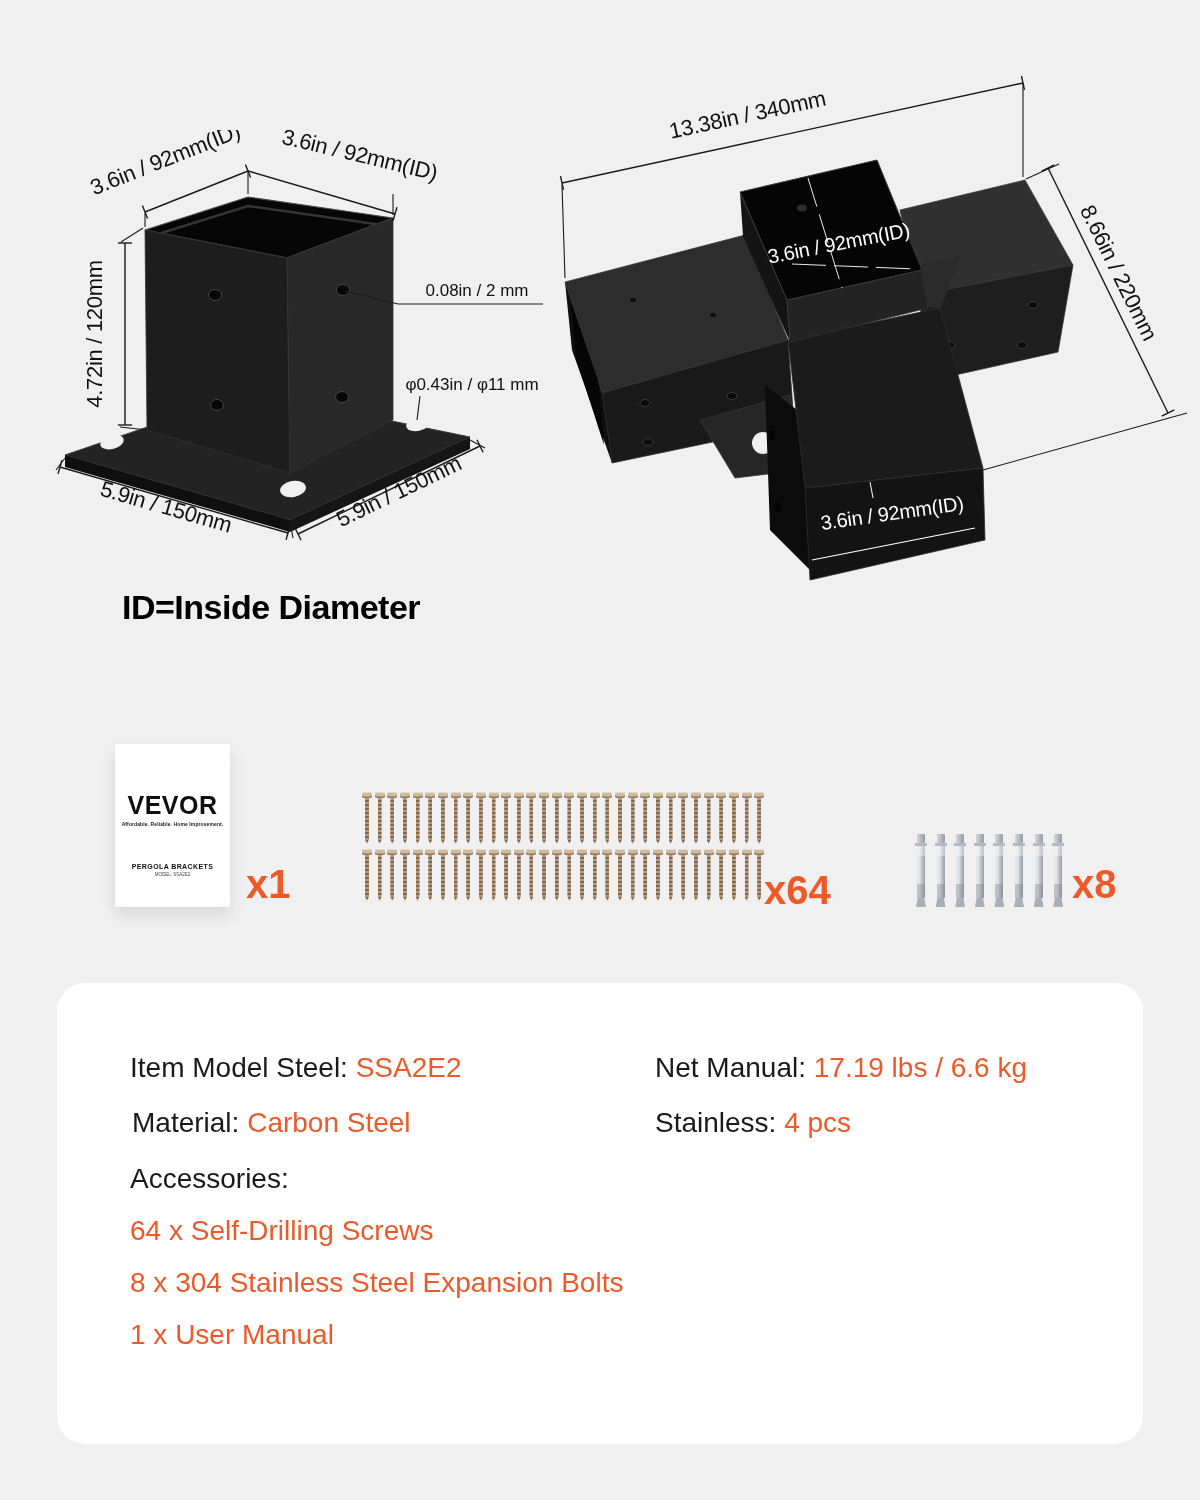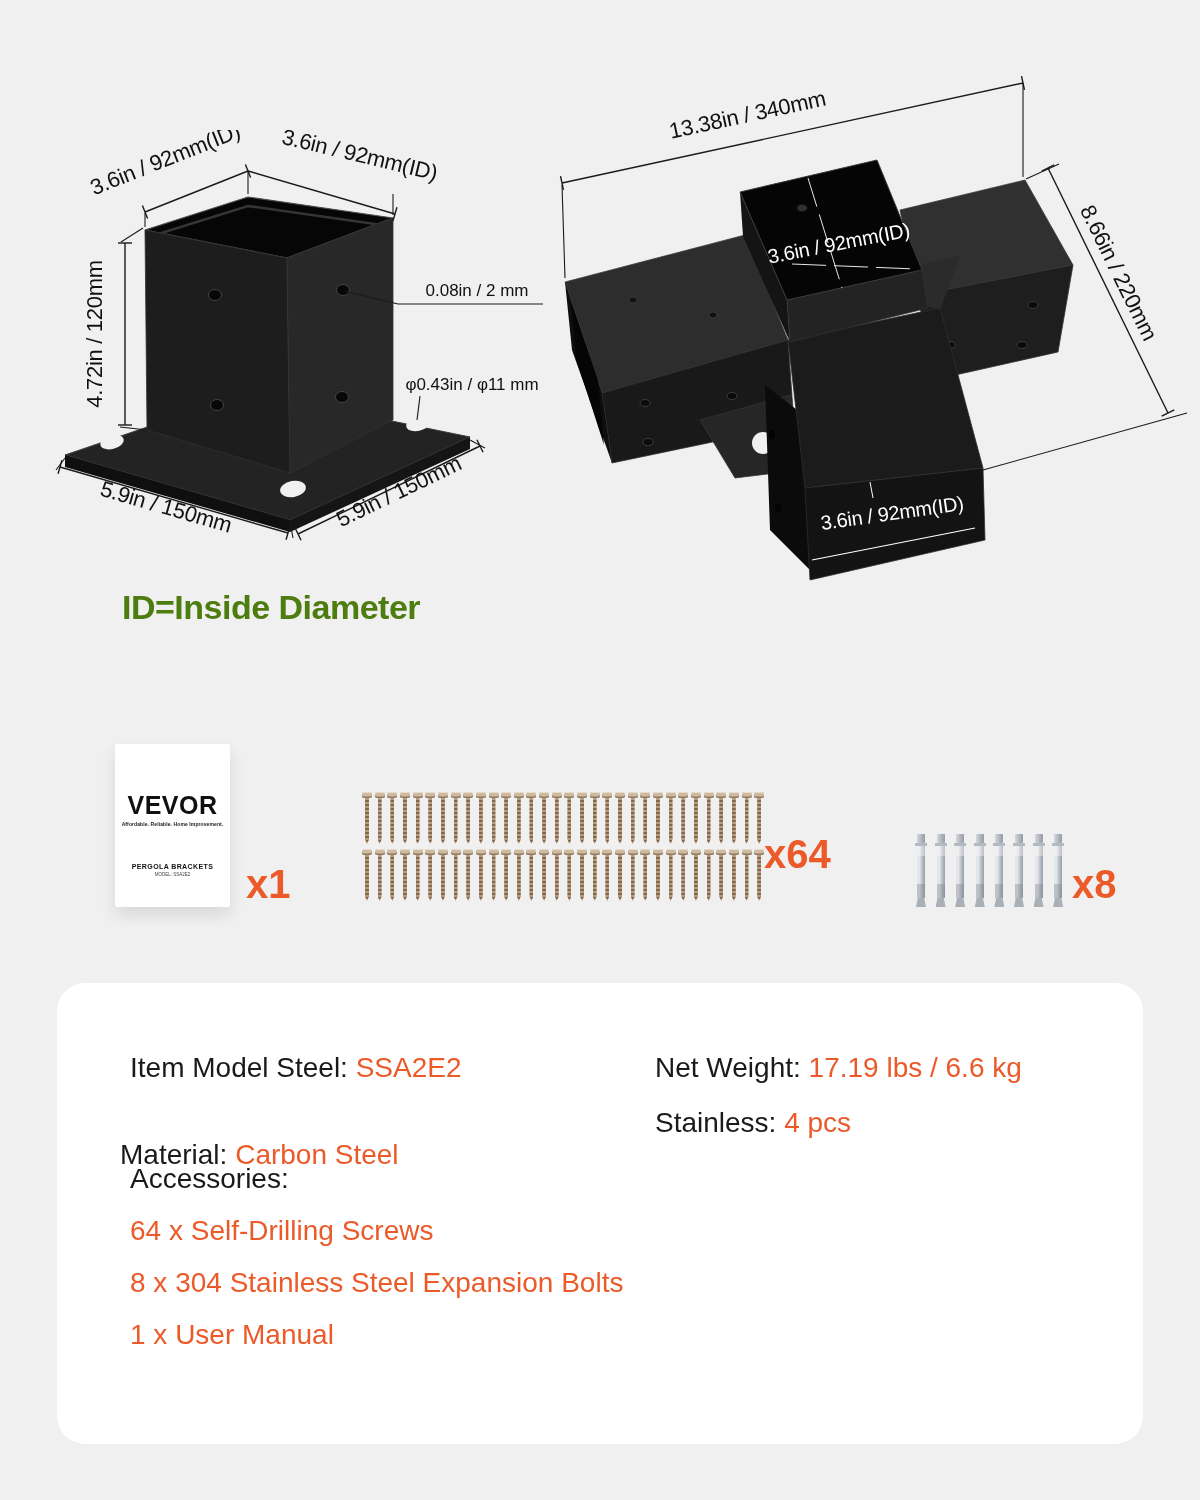--- a/index.html
+++ b/index.html
@@ -16,32 +16,32 @@
   .svg-left{left:40px;top:130px;}
   .svg-right{left:540px;top:50px;}
   .dim-label{font-size:22px;fill:#111;letter-spacing:-0.3px;}
   .dim-label-sm{font-size:17px;fill:#111;}
   .socket-label{font-size:20px;fill:#ffffff;letter-spacing:-0.3px;}
   .dimline{stroke:#1a1a1a;stroke-width:1.4;fill:none;}
   .extline{stroke:#1a1a1a;stroke-width:1.1;fill:none;}
   .tick{stroke:#1a1a1a;stroke-width:1.4;}
 
   
-  .legend{left:122px;top:588px;font-size:34px;font-weight:700;color:#4d7c0f;letter-spacing:-0.5px;}
+  .legend{left:122px;top:588px;font-size:34px;font-weight:700;color:#000000;letter-spacing:-0.5px;}
 
   
   .manual{left:115px;top:744px;width:115px;height:163px;background:#fff;border-radius:2px;
           box-shadow:0 8px 16px rgba(0,0,0,.10);}
   .manual .brand{margin-top:47px;text-align:center;font-weight:800;font-size:25px;letter-spacing:0.5px;color:#101010;}
   .manual .tagline{text-align:center;font-size:5px;font-weight:700;color:#222;margin-top:1px;letter-spacing:.1px;}
   .manual .doc-title{text-align:center;font-size:7px;font-weight:700;color:#111;margin-top:36px;letter-spacing:.4px;}
   .manual .doc-model{text-align:center;font-size:4.5px;color:#444;margin-top:2px;}
   .qty{position:absolute;font-size:40px;font-weight:700;color:#EB5A28;}
   .qty-manual{left:246px;top:862px;}
-  .qty-screws{left:764px;top:832px;}
+  .qty-screws{left:764px;top:868px;}
   .qty-bolts{left:1072px;top:862px;}
 
   .screw{position:absolute;width:10px;height:53px;}
   .s-head{position:absolute;left:0;top:0;width:10px;height:6px;display:block;
           background:#cdbaa1;border-radius:2px;box-shadow:inset 0 -1.5px 0 #8f7a5f, inset 0 1px 0 #e8dcc8;}
   .s-shank{position:absolute;left:3px;top:6px;width:4px;height:46px;display:block;
            background:repeating-linear-gradient(175deg,#b59c7e 0 2px,#85674b 2px 4px);
            clip-path:polygon(0 0,100% 0,100% 90%,50% 100%,0 90%);}
   .bolt{position:absolute;width:12px;height:73px;}
   .b-nut{position:absolute;left:2px;top:0;width:8px;height:9px;display:block;
@@ -50,21 +50,21 @@
   .b-body{position:absolute;left:2px;top:12px;width:8px;height:52px;display:block;
           background:linear-gradient(90deg,#e4e7ea 0 30%,#b4bac2 70%,#99a0a9);
           box-shadow:inset 0 -14px 0 rgba(120,127,136,.35), inset 0 10px 0 rgba(255,255,255,.35);}
   .b-tip{position:absolute;left:1px;top:64px;width:10px;height:9px;display:block;background:#a9b0b8;
          clip-path:polygon(18% 0,82% 0,100% 100%,0 100%);}
 
   
   .card{left:57px;top:983px;width:1086px;height:461px;background:#FFFFFF;border-radius:28px;}
   .row{position:absolute;font-size:28px;color:#1A1A1A;white-space:nowrap;}
   .val{color:#EB5A28;font-weight:400;}
-  .r-l1{left:130px;top:1052px;} .r-l2{left:120px;top:1107px;margin-top:32px;} .r-l3{left:130px;top:1163px;}
+  .r-l1{left:130px;top:1052px;} .r-l2{left:132px;top:1107px;} .r-l3{left:130px;top:1163px;}
   .r-l4{left:130px;top:1215px;} .r-l5{left:130px;top:1267px;} .r-l6{left:130px;top:1319px;}
   .r-r1{left:655px;top:1052px;} .r-r2{left:655px;top:1107px;}
 </style>
 </head>
 <body>
 
 <svg class="abs svg-left" width="520" height="460" viewBox="0 0 520 460">
   <g>
 
     <polygon points="25,325 210,262 430,307 250,390" fill="#232323" stroke="#3d3d3d" stroke-width="1"></polygon>
@@ -515,17 +515,17 @@
   <span class="lbl">Item Model Steel: </span><span class="val">SSA2E2</span>
 </div>
 <div class="abs row r-l2">
   <span class="lbl">Material: </span><span class="val">Carbon Steel</span>
 </div>
 <div class="abs row r-l3">Accessories:</div>
 <div class="abs row r-l4 val">64 x Self-Drilling Screws</div>
 <div class="abs row r-l5 val">8 x 304 Stainless Steel Expansion Bolts</div>
 <div class="abs row r-l6 val">1 x User Manual</div>
 <div class="abs row r-r1">
-  <span class="lbl">Net Weight: </span><span class="val">17.19 lbs / 6.6 kg</span>
+  <span class="lbl">Net Manual: </span><span class="val">17.19 lbs / 6.6 kg</span>
 </div>
 <div class="abs row r-r2">
   <span class="lbl">Stainless: </span><span class="val">4 pcs</span>
 </div>
 
 </body></html>

